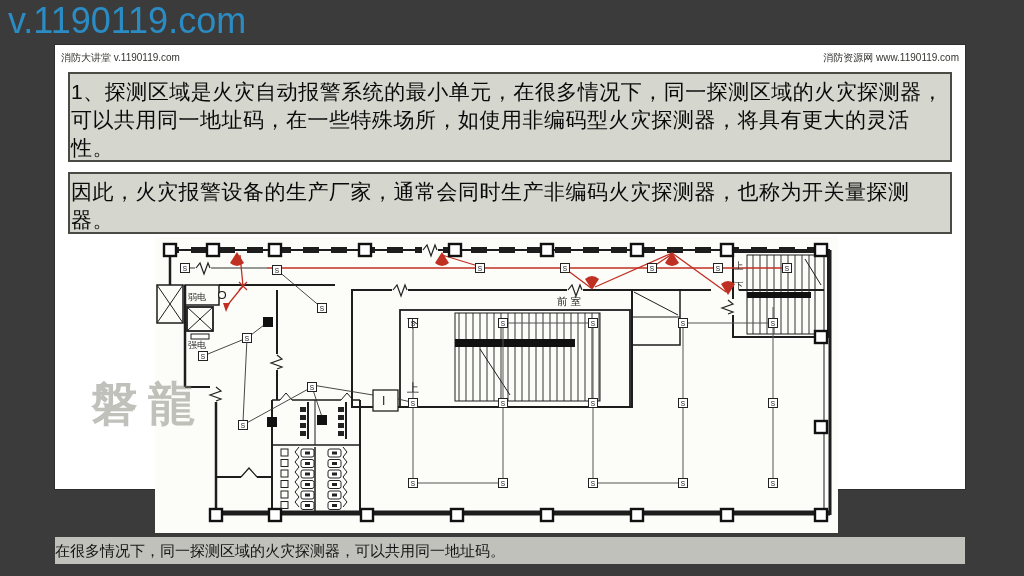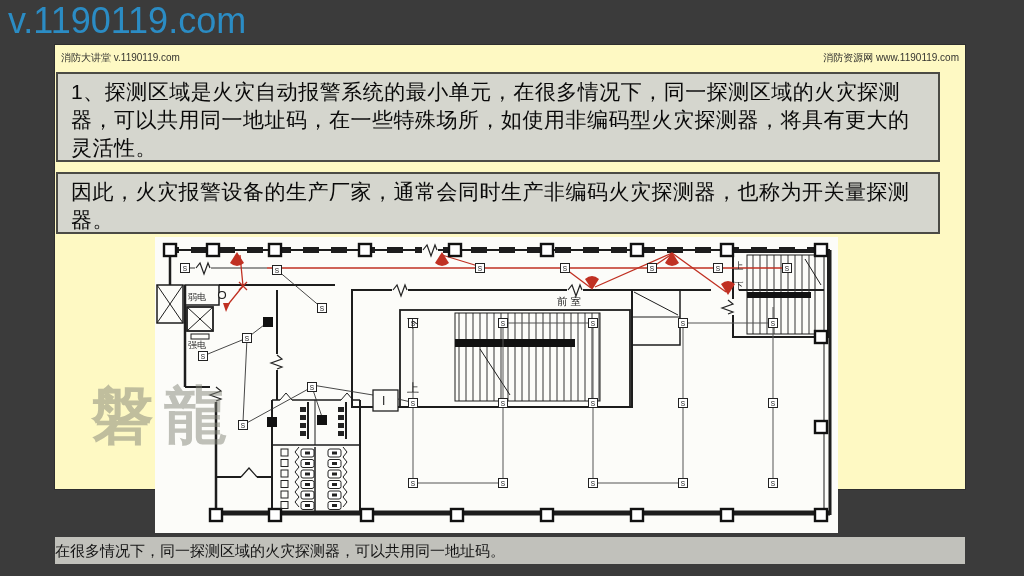--- a/index.html
+++ b/index.html
@@ -1,28 +1,28 @@
 <!DOCTYPE html>
 <html><head>
 <meta charset="utf-8">
 <style>
   html,body{margin:0;padding:0}
   body{width:1024px;height:576px;background:#3b3b3b;position:relative;overflow:hidden;
        font-family:"Liberation Sans",sans-serif}
   .site{position:absolute;left:8px;top:0;font-size:36px;color:#2b8cc4}
-  .slide{position:absolute;left:55px;top:45px;width:910px;height:444px;background:#fef9c3;box-shadow:0 0 0 1px #2e2e2e}
+  .slide{position:absolute;left:55px;top:45px;width:910px;height:444px;background:#ffffff;box-shadow:0 0 0 1px #2e2e2e}
   .hdr{position:absolute;top:6px;font-size:10px;color:#33332f}
   .hdr-l{left:6px}.hdr-r{right:6px}
-  .tbox{position:absolute;left:1px;width:884px;border:2px solid #4b4b45;background:#d5d6ce;
-        box-sizing:border-box;padding:4px 13px;font-size:21px;line-height:28px;color:#0a0a0a;letter-spacing:.5px}
+  .tbox{position:absolute;left:13px;width:884px;border:2px solid #4b4b45;background:#d5d6ce;
+        box-sizing:border-box;padding:4px 1px;font-size:21px;line-height:28px;color:#0a0a0a;letter-spacing:.5px}
   #box1{top:27px;height:90px}
   #box2{top:127px;height:62px}
   .plan{position:absolute;left:100px;top:192px;width:683px;height:296px;background:#fcfcf9}
   .plan svg{display:block;width:683px;height:296px}
-  .wm{position:absolute;left:36px;top:328px;font-size:63px;font-weight:bold;letter-spacing:10px;
+  .wm{position:absolute;left:36px;top:328px;font-size:47px;font-weight:bold;letter-spacing:10px;
       color:rgba(130,132,120,.5);font-family:Liberation Mono, monospace}
   .cap{position:absolute;left:0;top:492px;width:910px;height:27px;background:#c1c1bb;
        text-align:left;font-size:15px;line-height:27px;color:#141414}
   text{font-family:"Liberation Sans",sans-serif}
 </style>
 </head>
 <body>
 
 <div class="site">v.1190119.com</div>
 

